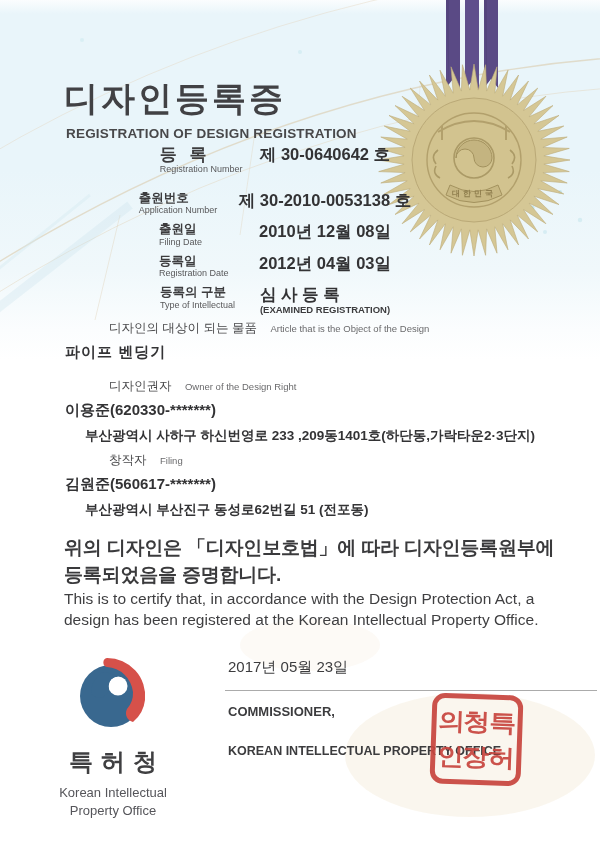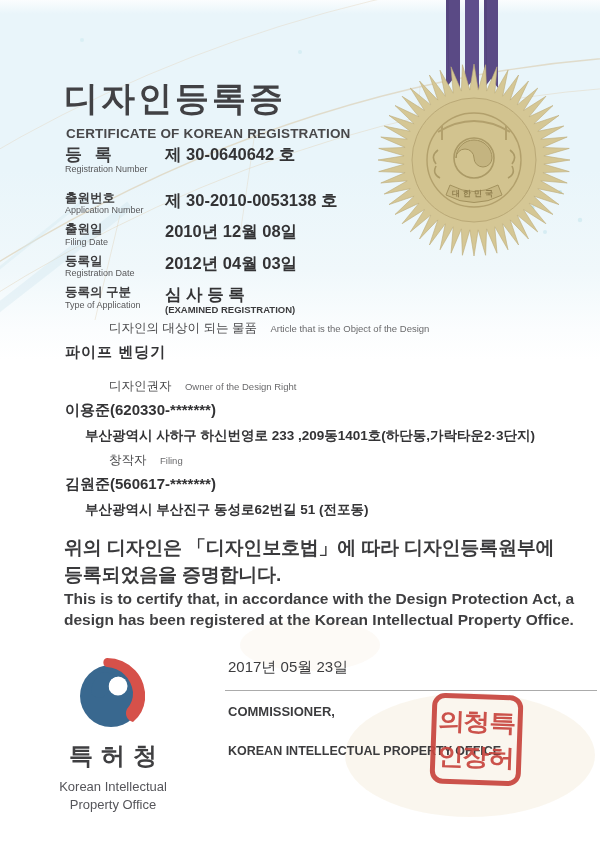--- a/index.html
+++ b/index.html
@@ -10,51 +10,51 @@
   }
   .deco{position:absolute;left:0;top:0;width:600px;height:849px;pointer-events:none;}
   
   .ribbon{position:absolute;left:440px;top:0;}
   .medal{position:absolute;left:376px;top:62px;}
   
   .title-ko{position:absolute;left:64px;top:76px;font-size:34px;font-weight:bold;letter-spacing:3px;color:#414144;}
   .title-en{position:absolute;left:66px;top:126px;font-size:13.5px;font-weight:bold;letter-spacing:.2px;color:#48484a;}
   
   .fields{position:absolute;left:65px;top:146px;width:420px;}
-  .frow{display:flex;align-items:flex-start;}
+  .frow{display:flex;align-items:flex-start;justify-content:center;}
   .fcol{width:100px;flex:0 0 100px;}
   .lab-ko-big{font-size:17px;font-weight:bold;letter-spacing:4px;color:#3c3c3e;line-height:1.05;}
   .lab-ko{font-size:12.5px;font-weight:bold;color:#3c3c3e;line-height:1.1;}
   .lab-en{font-size:9px;color:#58585a;line-height:1.2;}
   .fval{font-size:16.5px;font-weight:bold;color:#333335;line-height:1.05;}
   .fval-sub{font-size:9.5px;font-weight:bold;color:#3c3c3e;line-height:1.2;}
   .row1{margin-bottom:17px;}
   .rowN{margin-bottom:7px;}
   
   .sec-label{font-size:12.5px;color:#4a4a4c;margin-left:44px;}
   .sec-label b{font-weight:normal;color:#48484a;}
   .sec-label .en{font-size:9.5px;color:#6a6a6c;margin-left:10px;}
   .article{position:absolute;left:65px;top:320px;}
   .article .val{margin-top:6px;font-size:15px;font-weight:bold;color:#333335;letter-spacing:1px;}
   .owner{position:absolute;left:65px;top:378px;}
   .owner .name,.creator .name{margin-top:6px;font-size:15px;font-weight:bold;color:#333335;}
   .owner .addr,.creator .addr{margin-top:7px;font-size:13.5px;font-weight:bold;color:#333335;margin-left:20px;}
   .creator{position:absolute;left:65px;top:452px;}
   
   .stmt-ko{position:absolute;left:64px;top:535px;width:508px;font-size:19px;font-weight:600;line-height:1.42;color:#3a3a3c;letter-spacing:-0.2px;}
-  .stmt-en{position:absolute;left:64px;top:589px;width:512px;font-size:15.5px;font-weight:bold;line-height:1.35;color:#3f3f41;}
+  .stmt-en{position:absolute;left:64px;top:589px;width:512px;font-size:15.5px;font-weight:normal;line-height:1.35;color:#3f3f41;}
   
   .issue-date{position:absolute;left:228px;top:658px;font-size:15px;color:#3c3c3e;}
   .sign-rule{position:absolute;left:225px;top:690px;width:372px;height:1px;background:#ababab;}
   .signer-ko{position:absolute;left:228px;top:697px;font-size:23px;font-weight:bold;letter-spacing:5px;color:#3a3a3c;}
   .signer-en1{position:absolute;left:228px;top:704px;font-size:13px;font-weight:bold;color:#3c3c3e;}
   .signer-en2{position:absolute;left:228px;top:744px;font-size:12.5px;font-weight:bold;color:#3c3c3e;}
   
   .agency{position:absolute;left:48px;top:652px;width:130px;text-align:center;}
-  .agency .name-ko{font-size:24px;font-weight:600;letter-spacing:8px;color:#3f3f41;text-indent:8px;}
+  .agency .name-ko{margin-top:6px;font-size:24px;font-weight:600;letter-spacing:8px;color:#3f3f41;text-indent:8px;}
   .agency .name-en{margin-top:6px;font-size:13px;color:#55555a;line-height:1.35;}
   
   .seal{position:absolute;left:431px;top:694px;width:91px;height:91px;transform:rotate(2deg);
         border:5px solid #c8453e;border-radius:13px;box-sizing:border-box;
         display:flex;flex-direction:row-reverse;justify-content:space-around;align-items:center;
         padding:2px;opacity:.92;background:rgba(255,255,255,0);}
   .seal .col{display:flex;flex-direction:column;justify-content:space-around;height:92%;}
   .seal .col span{font-size:24px;line-height:1.0;font-weight:bold;color:#c8453e;
         transform:scaleX(1.12);font-family:"Liberation Serif","DejaVu Serif",serif;}
 </style>
@@ -99,21 +99,21 @@
     <path d="M 62 70 Q 98 48 134 70" fill="none" stroke="#b2a06c" stroke-width="2"></path>
     <path d="M 66 64 L 66 78 M 130 64 L 130 78" stroke="#b2a06c" stroke-width="2"></path>
     <circle cx="98" cy="96" r="20" fill="none" stroke="#ab9a66" stroke-width="1.6"></circle>
     <path d="M 80 96 a 18 18 0 0 1 36 0 a 9 9 0 0 1 -18 0 a 9 9 0 0 0 -18 0 z" fill="#c4b480" stroke="#a3925e" stroke-width="1"></path>
     <path d="M 60 102 q -6 -8 2 -14 M 136 102 q 6 -8 -2 -14 M 64 116 q -8 -4 -4 -12 M 132 116 q 8 -4 4 -12" fill="none" stroke="#ab9a66" stroke-width="1.6"></path>
     <path d="M 70 133 Q 98 148 126 133 L 122 123 Q 98 136 74 123 Z" fill="#c8b883" stroke="#a3925e" stroke-width="1"></path>
     <text x="98" y="134" text-anchor="middle" font-size="8" font-weight="bold" fill="#8e7d4d" letter-spacing="3">대한민국</text>
   </svg>
 
   <div class="title-ko">디자인등록증</div>
-  <div class="title-en">CERTIFICATE OF KOREAN REGISTRATION</div>
+  <div class="title-en">REGISTRATION OF DESIGN REGISTRATION</div>
 
   <div class="fields">
     <div class="frow row1">
       <div class="fcol">
         <div class="lab-ko-big">등 록</div>
         <div class="lab-en">Registration Number</div>
       </div>
       <div class="fval">제 30-0640642 호</div>
     </div>
     <div class="frow rowN">
@@ -133,21 +133,21 @@
     <div class="frow rowN">
       <div class="fcol">
         <div class="lab-ko">등록일</div>
         <div class="lab-en">Registration Date</div>
       </div>
       <div class="fval">2012년  04월  03일</div>
     </div>
     <div class="frow rowN">
       <div class="fcol">
         <div class="lab-ko">등록의 구분</div>
-        <div class="lab-en">Type of Application</div>
+        <div class="lab-en">Type of Intellectual</div>
       </div>
       <div>
         <div class="fval">심  사  등  록</div>
         <div class="fval-sub">(EXAMINED REGISTRATION)</div>
       </div>
     </div>
   </div>
 
   <div class="article">
     <div class="sec-label">

